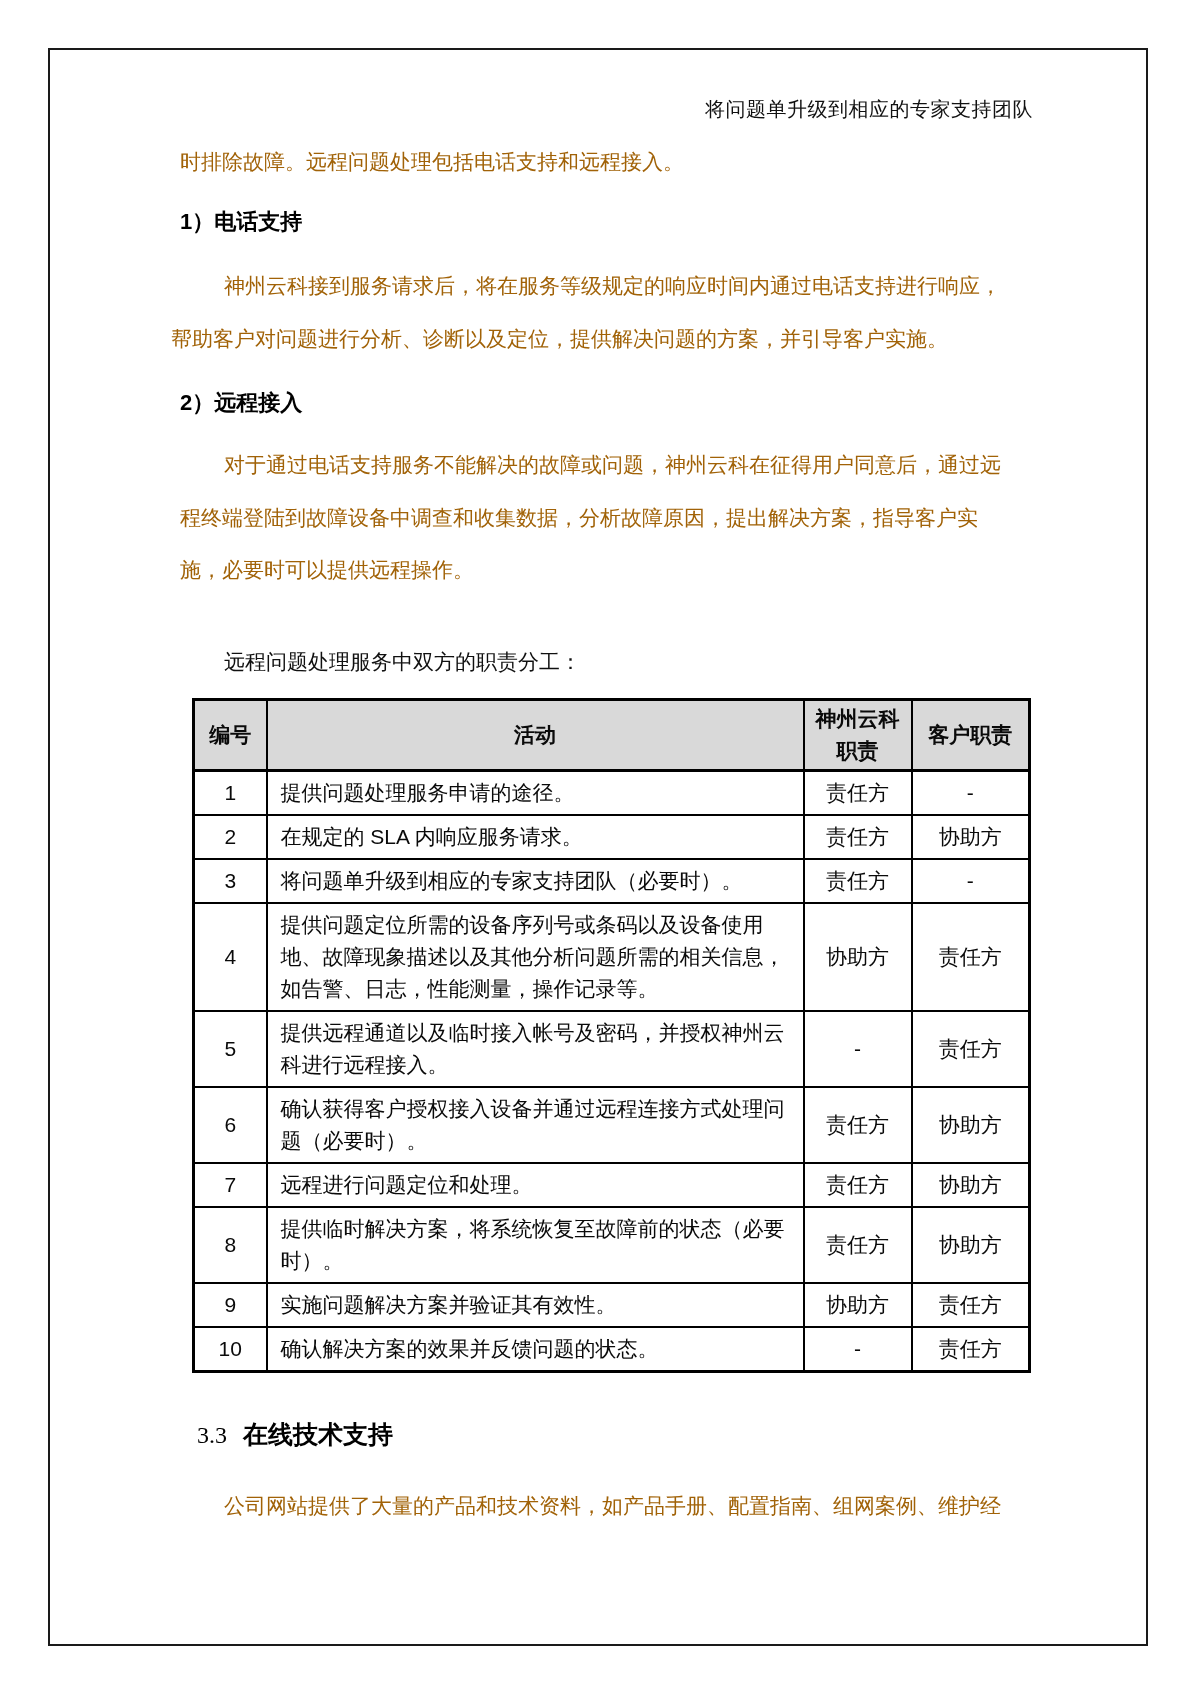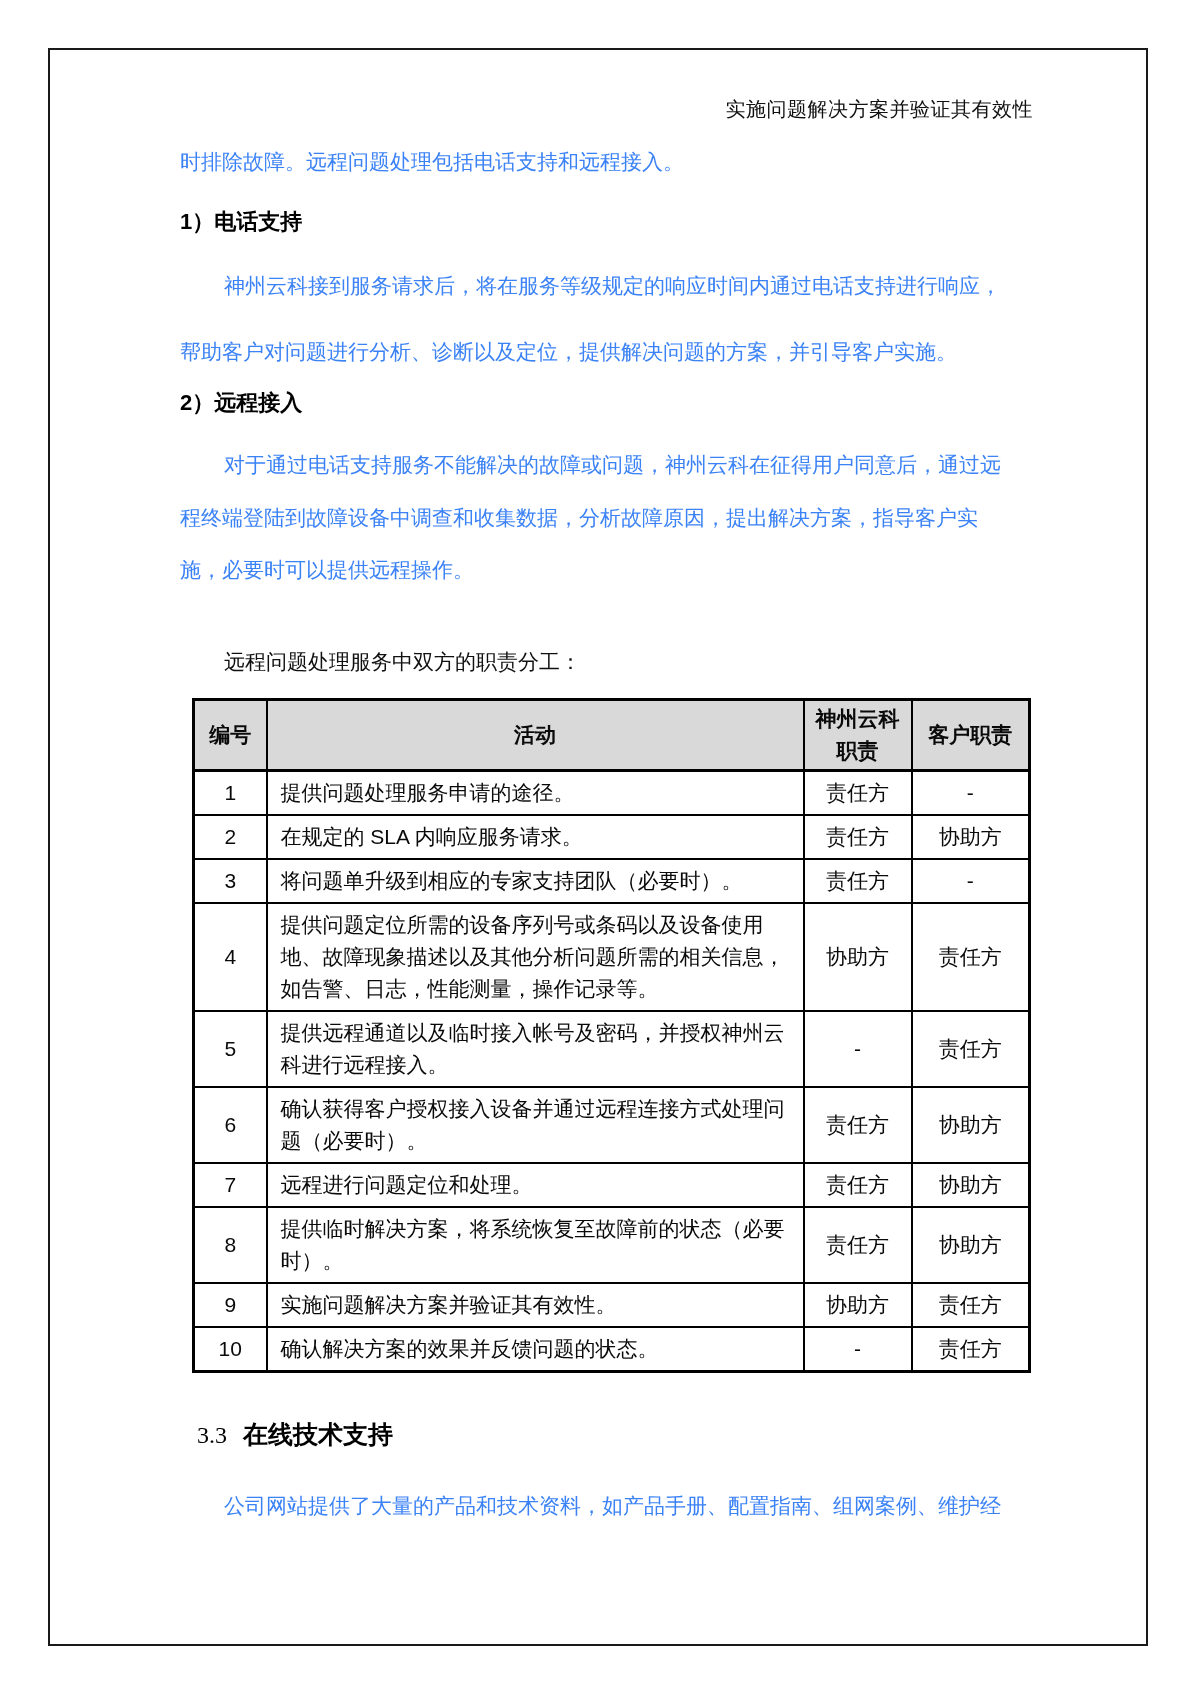--- a/index.html
+++ b/index.html
@@ -20,21 +20,21 @@
   }
   .abs{position:absolute;white-space:nowrap;}
   .doc-header{
     top:96px;left:0;right:167px;
     text-align:right;
     font-family:"Liberation Serif", serif;
     font-size:20px;
     letter-spacing:0.5px;
     color:#111;
   }
-  .body-line{font-size:21px;color:#3b82f6;}
+  .body-line{font-size:21px;color:#a16207;}
   .h-num{font-size:22px;font-weight:bold;color:#000;}
   .caption{font-size:21px;color:#101010;}
   .sec-heading .sec-no{
     font-family:"Liberation Serif", serif;
     font-size:24px;font-weight:normal;color:#000;
   }
   .sec-heading .sec-title{
     font-size:25px;font-weight:bold;color:#000;margin-left:16px;
   }
   table.resp{
@@ -80,28 +80,28 @@
   .footer .num{font-weight:bold;}
   .footer .sep{font-weight:normal;margin:0 9px;}
 </style>
 </head>
 <body>
 
 <div class="page">
 
   <div class="frame"></div>
 
-  <div class="abs doc-header">实施问题解决方案并验证其有效性</div>
+  <div class="abs doc-header">将问题单升级到相应的专家支持团队</div>
 
   <div class="abs body-line" style="left:180px;top:148px;">时排除故障。远程问题处理包括电话支持和远程接入。</div>
 
   <div class="abs h-num" style="left:180px;top:207px;">1）电话支持</div>
 
   <div class="abs body-line" style="left:224px;top:272px;">神州云科接到服务请求后，将在服务等级规定的响应时间内通过电话支持进行响应，</div>
-  <div class="abs body-line" style="left:180px;top:325px;margin-top:13px;">帮助客户对问题进行分析、诊断以及定位，提供解决问题的方案，并引导客户实施。</div>
+  <div class="abs body-line" style="left:171px;top:325px;">帮助客户对问题进行分析、诊断以及定位，提供解决问题的方案，并引导客户实施。</div>
 
   <div class="abs h-num" style="left:180px;top:388px;">2）远程接入</div>
 
   <div class="abs body-line" style="left:224px;top:451px;">对于通过电话支持服务不能解决的故障或问题，神州云科在征得用户同意后，通过远</div>
   <div class="abs body-line" style="left:180px;top:556px;">施，必要时可以提供远程操作。</div>
   <div class="abs body-line" style="left:180px;top:504px;">程终端登陆到故障设备中调查和收集数据，分析故障原因，提出解决方案，指导客户实</div>
 
   <div class="abs caption" style="left:224px;top:648px;">远程问题处理服务中双方的职责分工：</div>
 
   <table class="resp">

